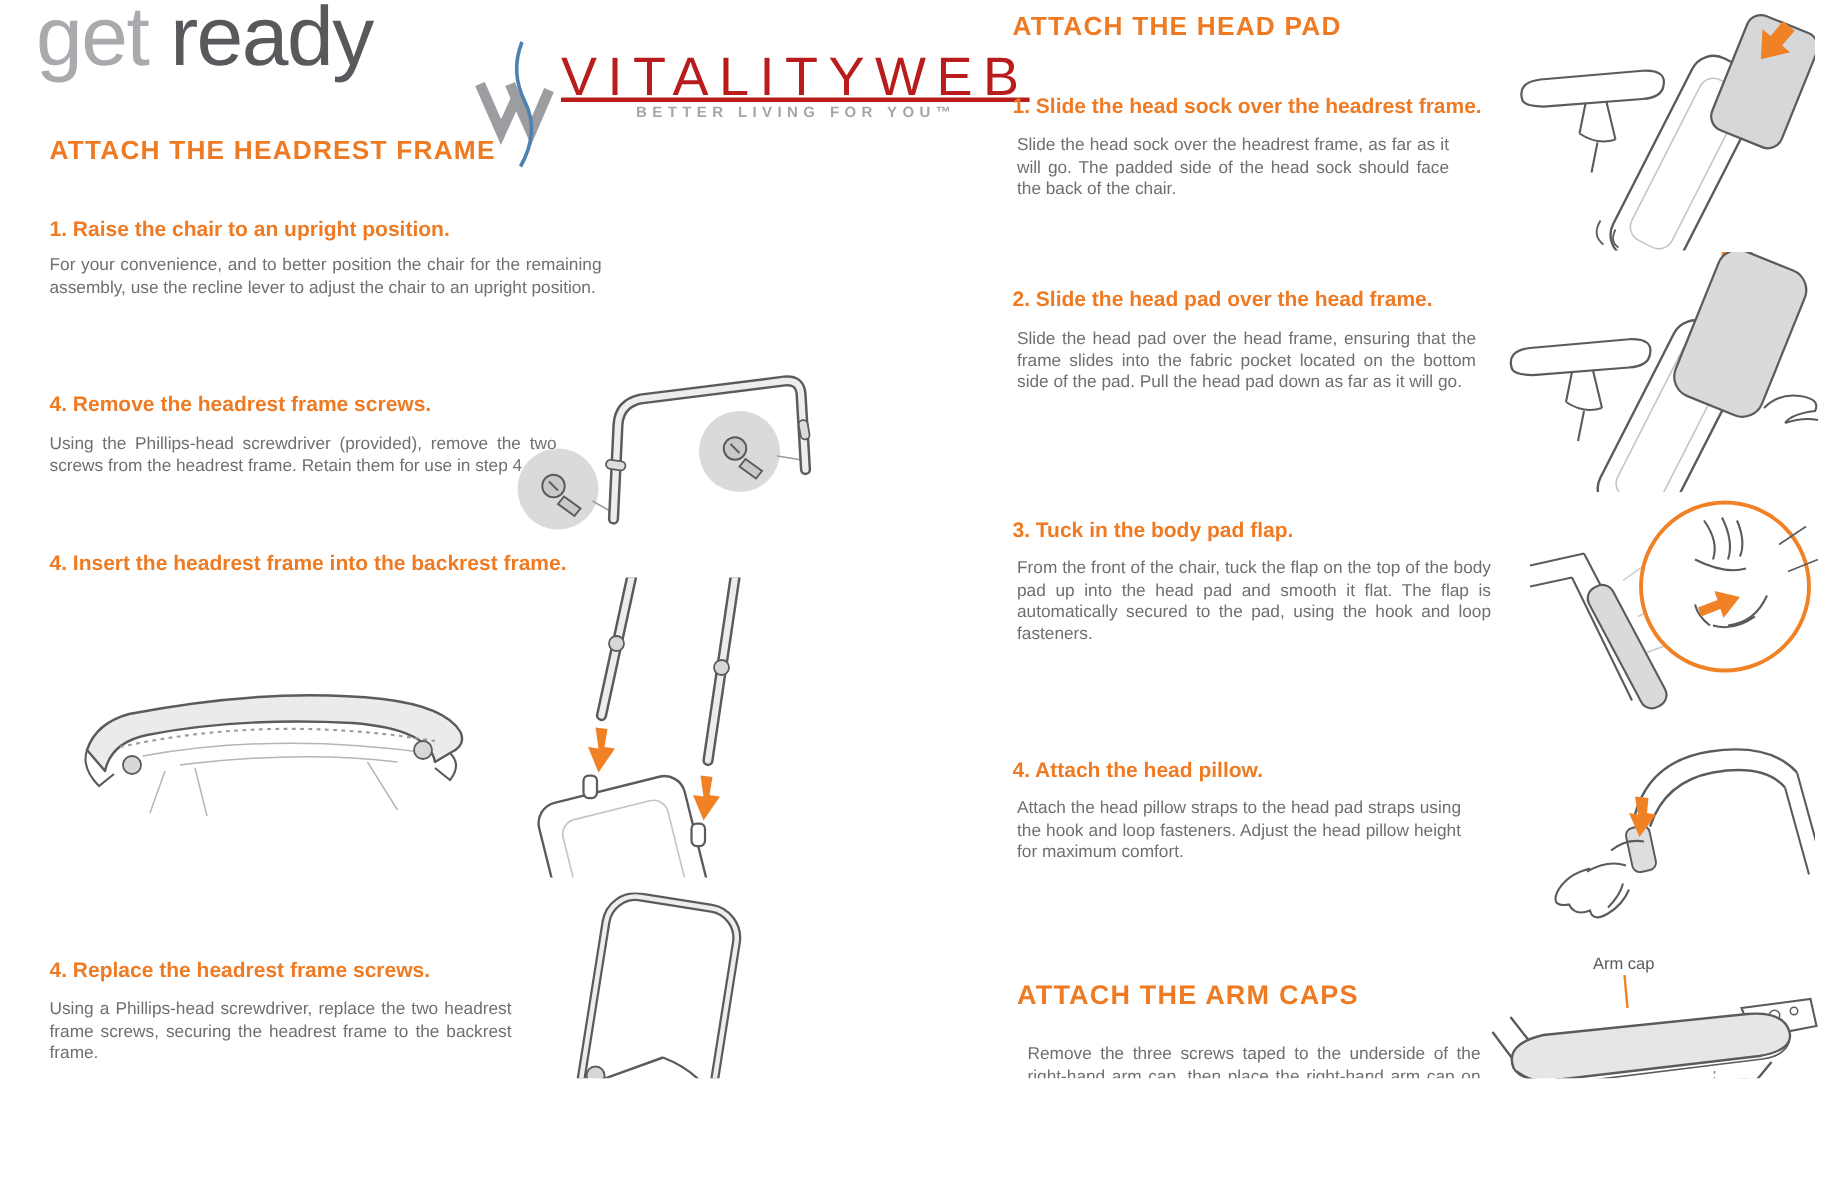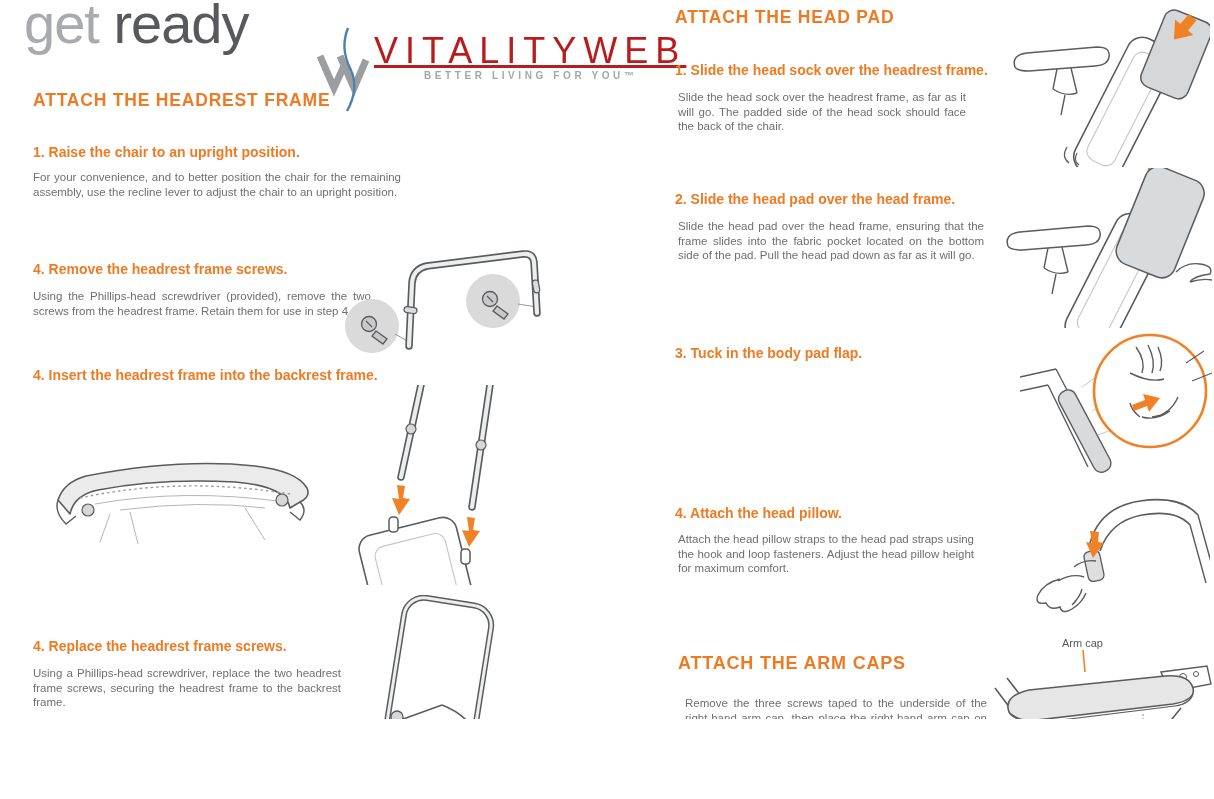--- a/index.html
+++ b/index.html
@@ -129,20 +129,21 @@
 
   <div class="abs section-title" style="left:675px;top:7px;">ATTACH THE HEAD PAD</div>
 
   <div class="abs step-heading" style="left:675px;top:62px;">1. Slide the head sock over the headrest frame.</div>
   <div class="abs step-body" style="left:678px;top:90px;width:288px;">Slide the head sock over the headrest frame, as far as it will go. The padded side of the head sock should face the back of the chair.</div>
 
   <div class="abs step-heading" style="left:675px;top:191px;">2. Slide the head pad over the head frame.</div>
   <div class="abs step-body" style="left:678px;top:219px;width:306px;">Slide the head pad over the head frame, ensuring that the frame slides into the fabric pocket located on the bottom side of the pad. Pull the head pad down as far as it will go.</div>
 
   <div class="abs step-heading" style="left:675px;top:345px;">3. Tuck in the body pad flap.</div>
+  <div class="abs step-body" style="left:678px;top:372px;width:316px;">From the front of the chair, tuck the flap on the top of the body pad up into the head pad and smooth it flat. The flap is automatically secured to the pad, using the hook and loop fasteners.</div>
 
   <div class="abs step-heading" style="left:675px;top:505px;">4. Attach the head pillow.</div>
   <div class="abs step-body" style="left:678px;top:532px;width:296px;">Attach the head pillow straps to the head pad straps using the hook and loop fasteners. Adjust the head pillow height for maximum comfort.</div>
 
   <div class="abs section-title" style="left:678px;top:653px;font-size:18px;">ATTACH THE ARM CAPS</div>
   <div class="abs step-body" style="left:685px;top:696px;width:302px;">Remove the three screws taped to the underside of the right-hand arm cap, then place the right-hand arm cap on top of the armrest. From the underside of the armrest, secure the arm cap using the three screws. Repeat these steps to attach the left-hand arm cap.</div>
 
   <svg class="abs" style="left:1005px;top:5px;" width="205" height="162" viewBox="0 0 205 162">
     <path d="M10,62 Q6,50 22,48 L92,42 Q106,42 104,52 Q103,60 90,61 L24,66 Q12,66 10,62 Z" fill="#fff" stroke="#5a5b5e" stroke-width="1.5"></path>
     <path d="M52,64 L48,84 M66,63 L72,88 M48,84 Q60,92 72,88 M60,90 L56,110" fill="none" stroke="#5a5b5e" stroke-width="1.4"></path>

